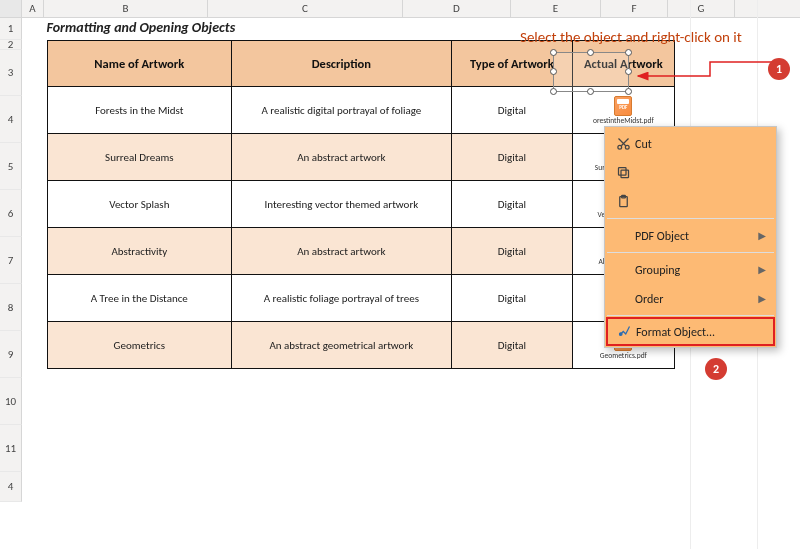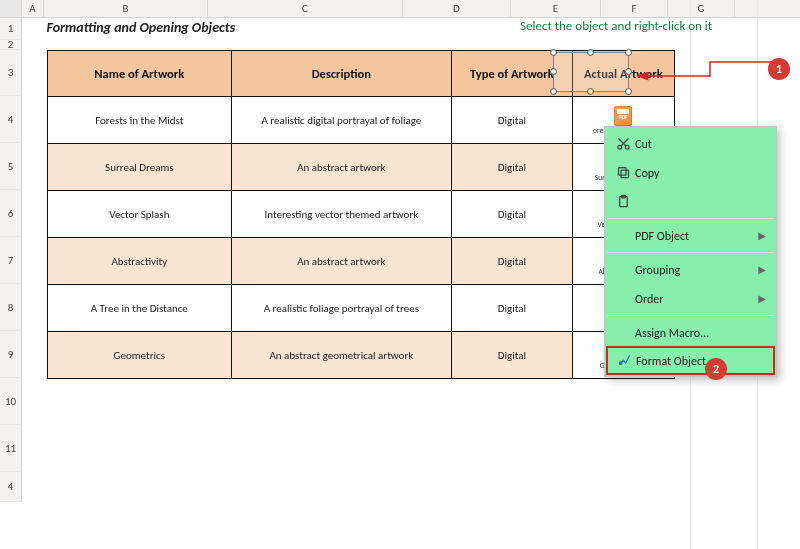--- a/index.html
+++ b/index.html
@@ -62,21 +62,20 @@
     font-weight: bold;
     font-style: italic;
     font-size: 14px;
     color: #222;
     padding-top: 1px;
   }
   .atable {
     border-collapse: collapse;
     width: 628px;
     table-layout: fixed;
-    margin-top: 10px;
   }
   .atable th {
     background: #f3c69e;
     font-weight: bold;
     font-size: 12.5px;
     height: 46px;
     border: 1.5px solid #111;
     text-align: center;
     color: #111;
   }
@@ -159,24 +158,24 @@
   .h-tm { left: calc(50% - 4px); top: -4px; }
   .h-tr { right: -4px; top: -4px; }
   .h-ml { left: -4px; top: calc(50% - 4px); }
   .h-mr { right: -4px; top: calc(50% - 4px); }
   .h-bl { left: -4px; bottom: -4px; }
   .h-bm { left: calc(50% - 4px); bottom: -4px; }
   .h-br { right: -4px; bottom: -4px; }
 
   .annotation-text {
     position: absolute;
-    top: 18px;
+    top: 28px;
     left: 520px;
-    color: #15803d;
-    font-size: 13px;
+    color: #c2410c;
+    font-size: 15px;
     z-index: 20;
   }
   .annotation-arrow {
     position: absolute;
     left: 532px;
     top: 32px;
     width: 260px;
     height: 80px;
     z-index: 4;
     pointer-events: none;
@@ -195,21 +194,21 @@
     z-index: 30;
   }
   .circ1 { top: 58px; left: 768px; }
   .circ2 { top: 358px; left: 705px; }
 
   .context-menu {
     position: absolute;
     top: 126px;
     left: 604px;
     width: 173px;
-    background: #86efac;
+    background: #fdba74;
     border: 1px solid #c6c6c6;
     box-shadow: 3px 3px 8px rgba(0,0,0,0.25);
     z-index: 10;
     padding: 2px;
   }
   .menu-item {
     display: flex;
     align-items: center;
     height: 29px;
     padding: 0 8px 0 4px;
@@ -413,21 +412,20 @@
       </span>
       <span class="mi-label">Cut</span>
     </div>
     <div class="menu-item">
       <span class="mi-icon">
         <svg class="icon-svg" viewBox="0 0 24 24" fill="none" stroke="#444" stroke-width="2">
             <rect x="8" y="8" width="12" height="12" rx="1"></rect>
             <rect x="4" y="4" width="12" height="12" rx="1"></rect>
           </svg>
       </span>
-      <span class="mi-label">Copy</span>
     </div>
     <div class="menu-item">
       <span class="mi-icon">
         <svg class="icon-svg" viewBox="0 0 24 24" fill="none" stroke="#444" stroke-width="2">
             <rect x="6" y="4" width="12" height="16" rx="1"></rect>
             <rect x="9" y="2" width="6" height="4" rx="1"></rect>
           </svg>
       </span>
     </div>
     <div class="menu-sep"></div>
@@ -441,24 +439,20 @@
       <span class="mi-icon"></span>
       <span class="mi-label">Grouping</span>
       <span class="mi-arrow">▶</span>
     </div>
     <div class="menu-item">
       <span class="mi-icon"></span>
       <span class="mi-label">Order</span>
       <span class="mi-arrow">▶</span>
     </div>
     <div class="menu-sep"></div>
-    <div class="menu-item">
-      <span class="mi-icon"></span>
-      <span class="mi-label">Assign Macro...</span>
-    </div>
     <div class="menu-item menu-highlight">
       <span class="mi-icon">
         <svg class="icon-svg" viewBox="0 0 24 24" fill="none" stroke="#2b6cb0" stroke-width="2">
             <path d="M4 18 L10 12 L14 16 L20 4"></path>
             <circle cx="6" cy="16" r="2" fill="#2b6cb0"></circle>
           </svg>
       </span>
       <span class="mi-label">Format Object...</span>
     </div>
   </div>

